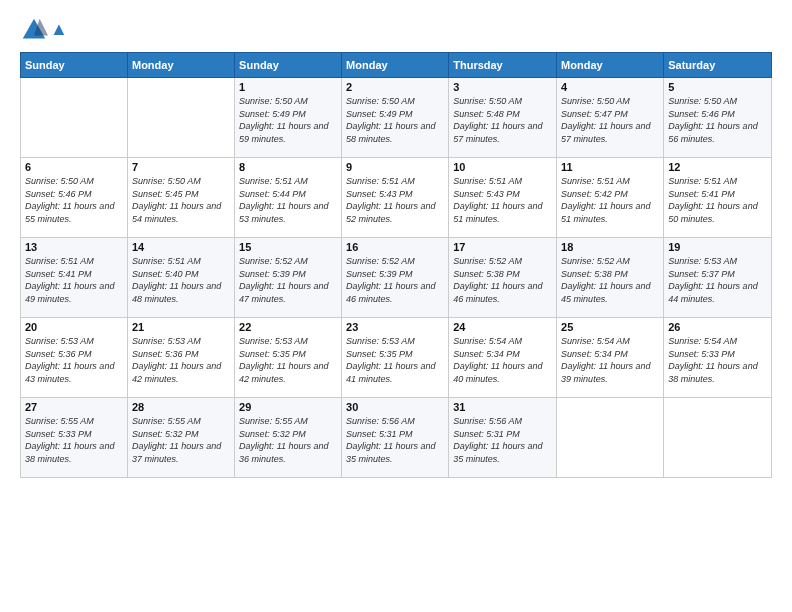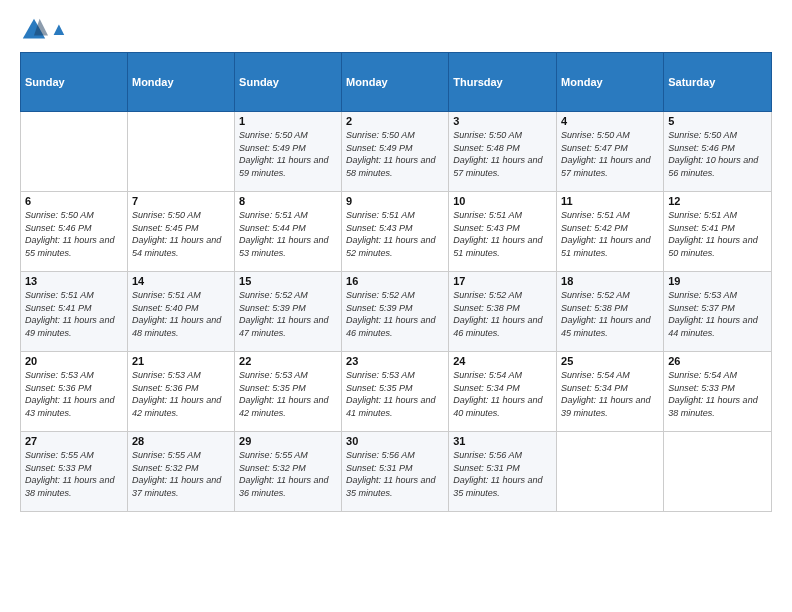--- a/index.html
+++ b/index.html
@@ -51,21 +51,21 @@
       color: #333;
     }
     table {
       width: 100%;
       border-collapse: collapse;
       font-size: 10px;
     }
     thead tr th {
       background: #2a7abf;
       color: #fff;
-      padding: 23px 4px;
+      padding: 6px 4px;
       text-align: left;
       font-size: 11px;
       font-weight: bold;
       border: 1px solid #1a5a9a;
     }
     tbody tr td {
       border: 1px solid #ccc;
       vertical-align: top;
       padding: 3px 4px;
       width: 113px;
@@ -162,21 +162,21 @@
           <span>Sunrise: 5:50 AM</span><br>
           <span>Sunset: 5:47 PM</span><br>
           <span>Daylight: 11 hours and 57 minutes.</span>
         </div>
           </td>
           <td>
             <span class="day-num">5</span>
         <div class="day-info">
           <span>Sunrise: 5:50 AM</span><br>
           <span>Sunset: 5:46 PM</span><br>
-          <span>Daylight: 10 hours and 56 minutes.</span>
+          <span>Daylight: 11 hours and 56 minutes.</span>
         </div>
           </td>
         </tr>
         <tr>
           <td>
             <span class="day-num">6</span>
         <div class="day-info">
           <span>Sunrise: 5:50 AM</span><br>
           <span>Sunset: 5:46 PM</span><br>
           <span>Daylight: 11 hours and 55 minutes.</span>

